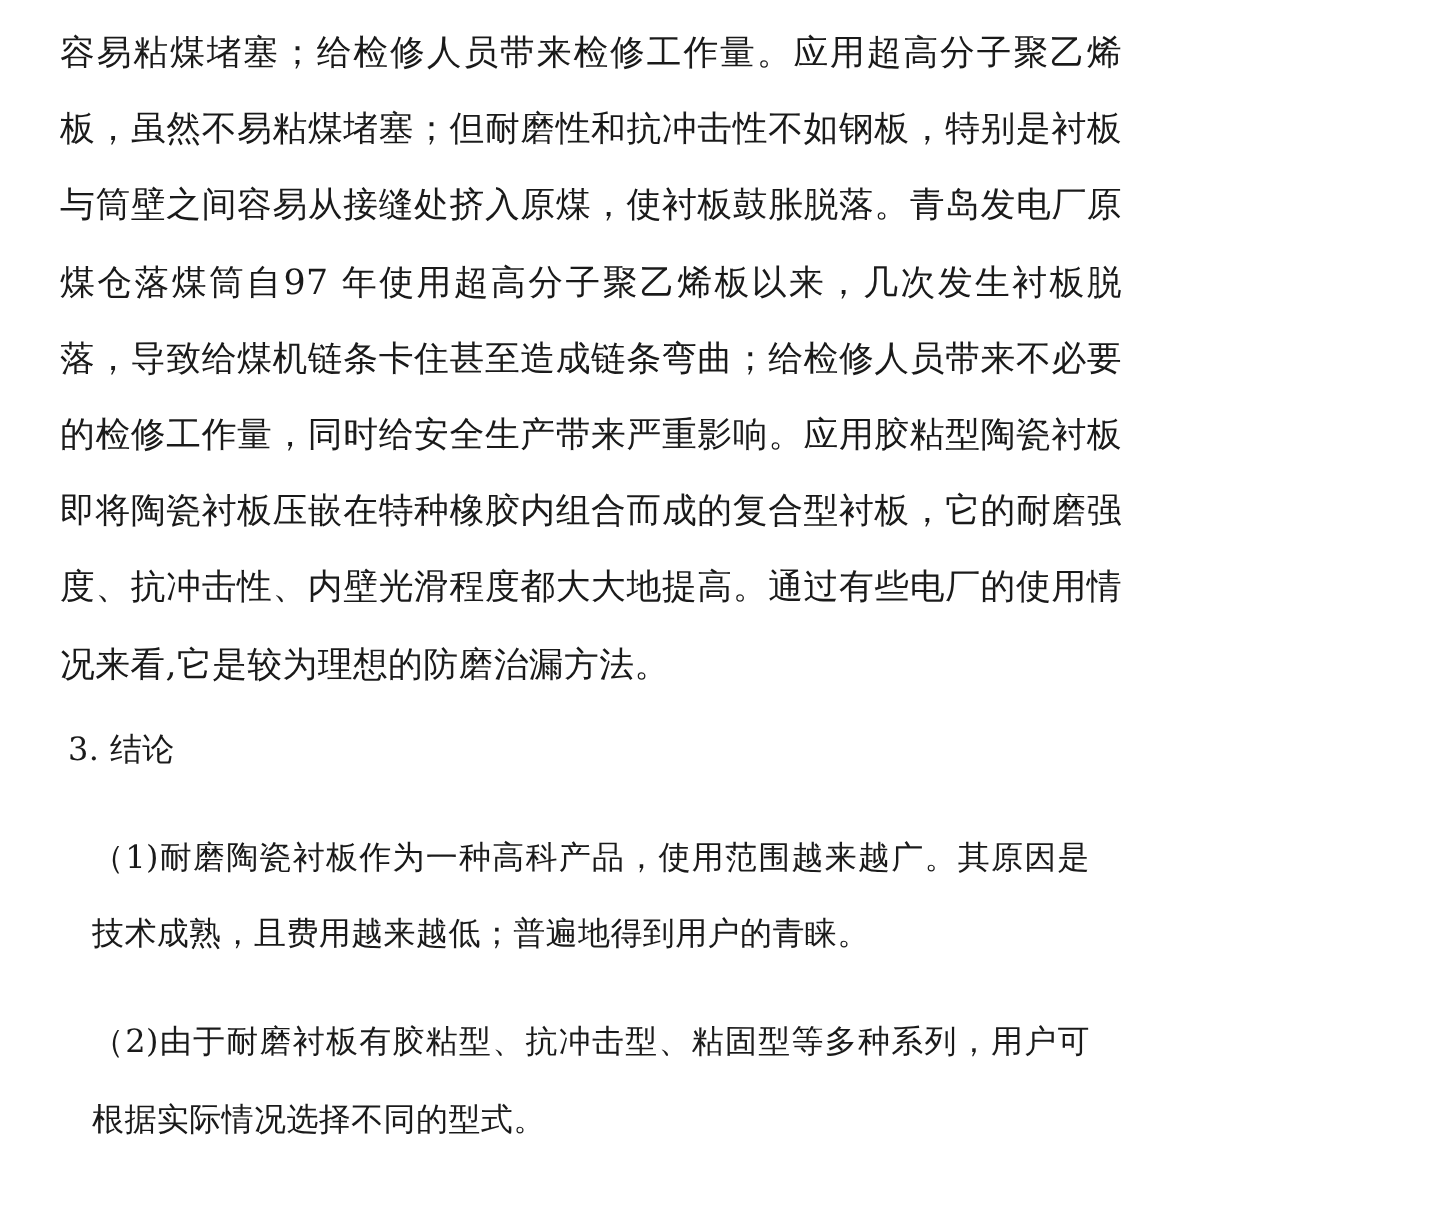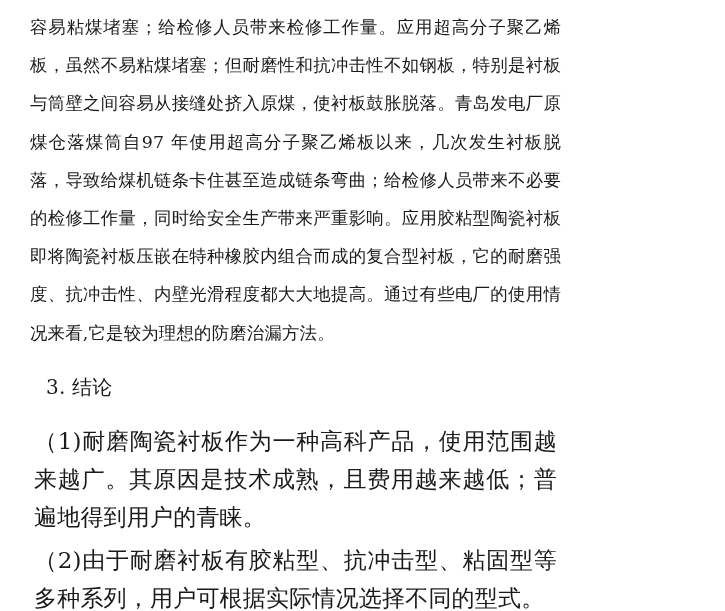--- a/index.html
+++ b/index.html
@@ -24,33 +24,33 @@
   .para {
     font-size: 17.4px;
     line-height: 38.2px;
     text-align: justify;
     text-justify: inter-ideograph;
     letter-spacing: 0.2px;
     margin: 0;
     white-space: pre-wrap;
   }
   .heading {
-    font-size: 20px;
+    font-size: 16px;
     line-height: 38.2px;
-    margin: 16px;
+    margin: 4px;
     font-weight: normal;
     letter-spacing: 0.2px;
   }
   .item {
-    font-size: 23px;
+    font-size: 16px;
     line-height: 38.2px;
     text-align: justify;
     text-justify: inter-ideograph;
     letter-spacing: 0.2px;
-    margin: 4px;
+    margin: 16px;
     white-space: pre-wrap;
   }
 </style>
 </head>
 <body>
 
 <div class="page">
 
   <p class="para">容易粘煤堵塞；给检修人员带来检修工作量。应用超高分子聚乙烯板，虽然不易粘煤堵塞；但耐磨性和抗冲击性不如钢板，特别是衬板与筒壁之间容易从接缝处挤入原煤，使衬板鼓胀脱落。青岛发电厂原煤仓落煤筒自97 年使用超高分子聚乙烯板以来，几次发生衬板脱落，导致给煤机链条卡住甚至造成链条弯曲；给检修人员带来不必要的检修工作量，同时给安全生产带来严重影响。应用胶粘型陶瓷衬板即将陶瓷衬板压嵌在特种橡胶内组合而成的复合型衬板，它的耐磨强度、抗冲击性、内壁光滑程度都大大地提高。通过有些电厂的使用情况来看,它是较为理想的防磨治漏方法。</p>
 

